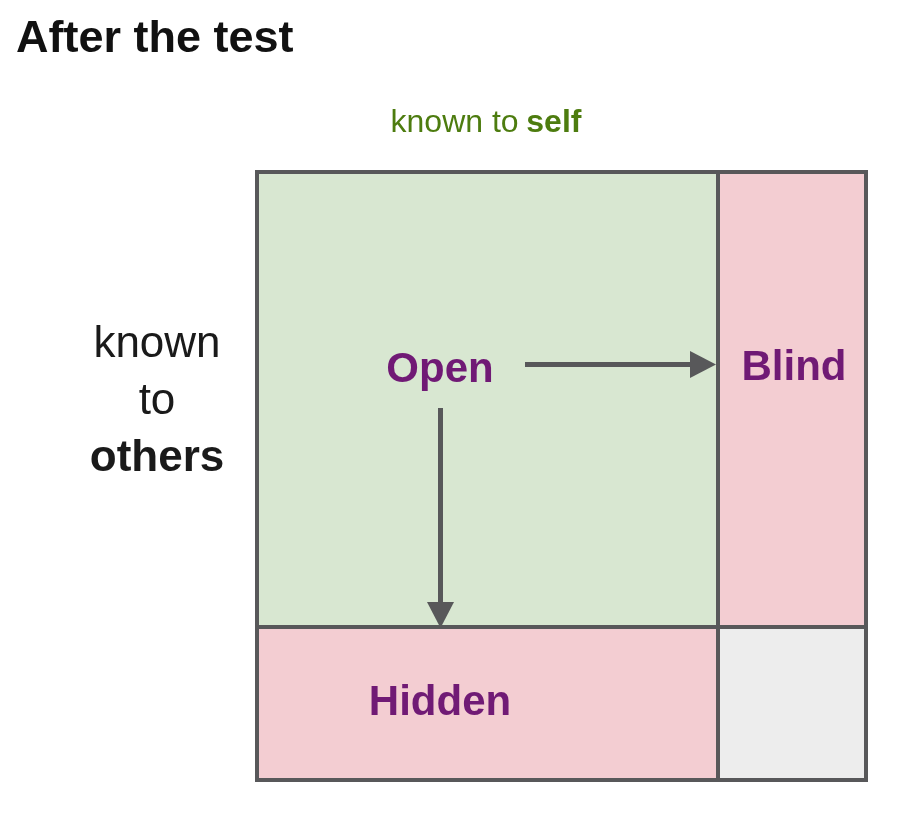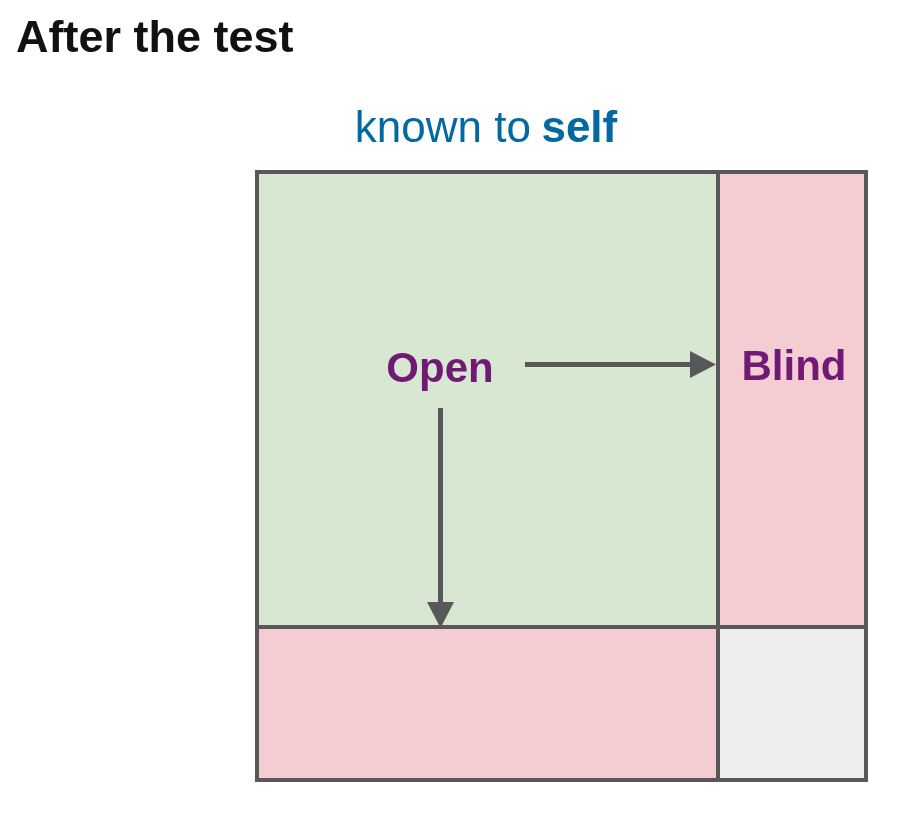--- a/index.html
+++ b/index.html
@@ -19,24 +19,24 @@
     font-size: 45px;
     font-weight: 700;
     line-height: 1;
     white-space: nowrap;
   }
   .axis-top {
     position: absolute;
     left: 486px;
     top: 105px;
     transform: translateX(-50%);
-    font-size: 44px;
+    font-size: 32px;
     line-height: 1;
     white-space: nowrap;
-    color: #0369a1;
+    color: #4d7c0f;
   }
   .axis-top b { margin-left: 0.24em; }
   .axis-left {
     position: absolute;
     left: 157px;
     top: 398px;
     transform: translate(-50%, -50%);
     text-align: center;
     font-size: 44px;
     line-height: 57px;
@@ -81,30 +81,36 @@
 <body>
 
 <div class="canvas">
 
   <div class="title">After the test</div>
 
   <div class="axis-top">
     <span>known to</span><b>self</b>
   </div>
 
+  <div class="axis-left">
+    <div>known</div>
+    <div>to</div>
+    <b>others</b>
+  </div>
 
   <div class="grid" style="border-color: rgb(88, 88, 90); background-color: rgb(88, 88, 90);">
     <div class="cell" style="background-color: rgb(216, 231, 209);"></div>
     <div class="cell" style="background-color: rgb(243, 205, 210);"></div>
     <div class="cell" style="background-color: rgb(243, 205, 210);"></div>
     <div class="cell" style="background-color: rgb(237, 237, 237);"></div>
   </div>
 
   <div class="qlabel qlabel-open">Open</div>
   <div class="qlabel qlabel-blind">Blind</div>
+  <div class="qlabel qlabel-hidden">Hidden</div>
 
   <svg class="arrows-layer" viewBox="0 0 922 836" xmlns="http://www.w3.org/2000/svg">
     <line x1="525" y1="364.5" x2="694" y2="364.5" stroke-width="5" stroke="#58585a"></line>
     <polygon points="690,351 716,364.5 690,378" fill="#58585a"></polygon>
     <line x1="440.5" y1="408" x2="440.5" y2="606" stroke-width="5" stroke="#58585a"></line>
     <polygon points="427,602 454,602 440.5,628" fill="#58585a"></polygon>
   </svg>
 
 </div>
 

